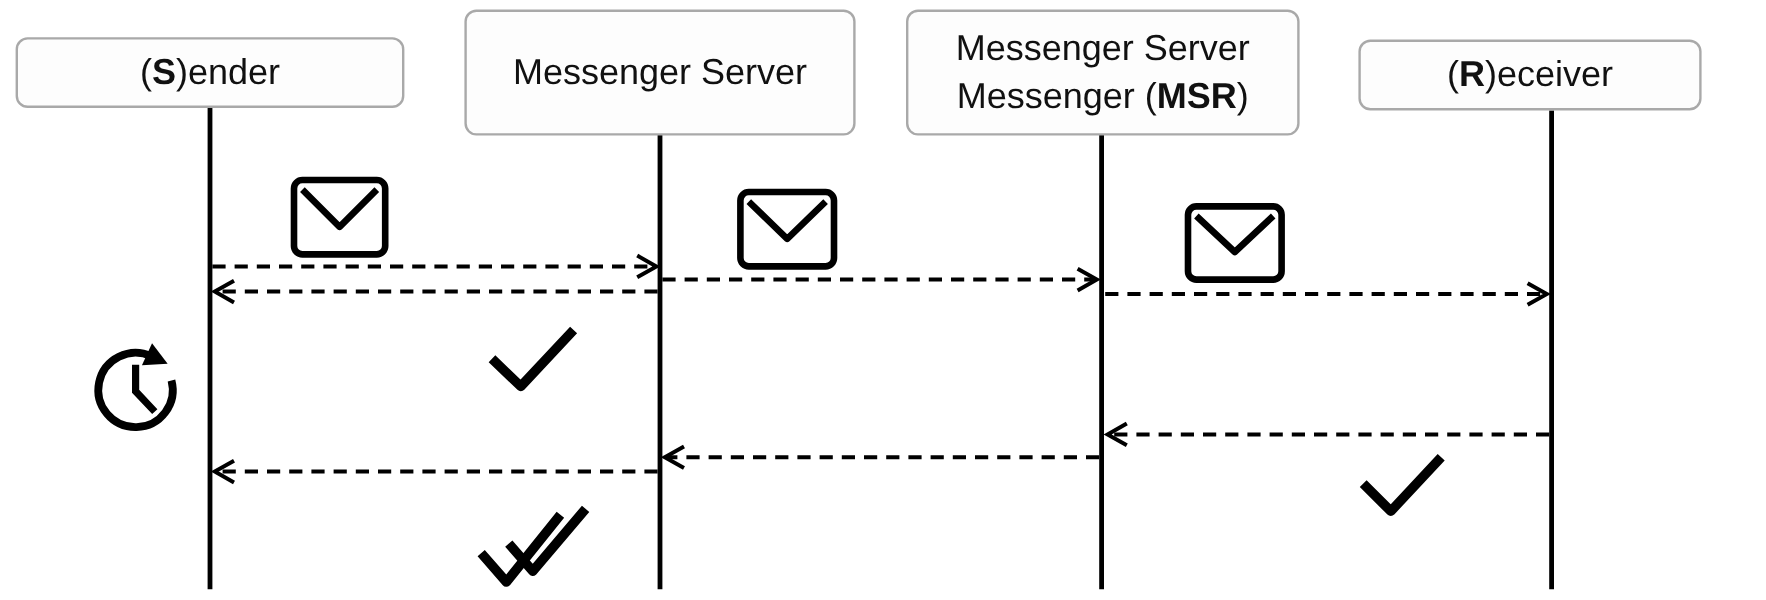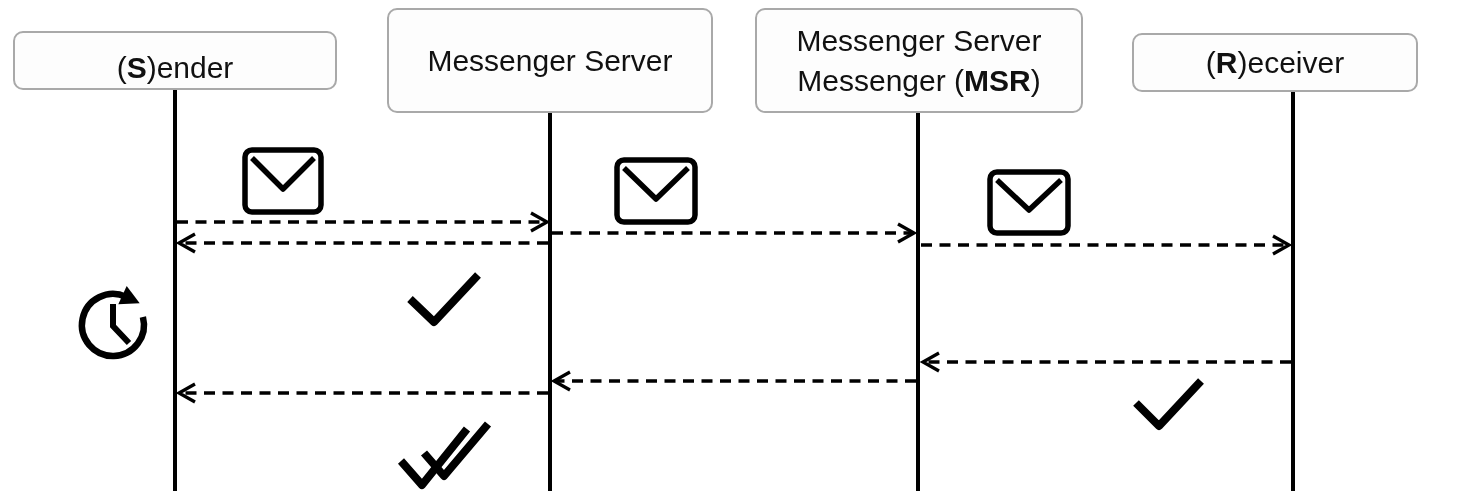--- a/index.html
+++ b/index.html
@@ -21,21 +21,21 @@
   .clock-hands{fill:none;stroke:#000;stroke-width:6;}
   .clock-head{fill:#000;stroke:none;}
   .actor{
     position:absolute;box-sizing:border-box;
     border:2.5px solid #a9a9a9;border-radius:10px;
     background:#fdfdfd;color:#111;
     display:flex;flex-direction:column;align-items:center;justify-content:center;
     font-size:30px;line-height:1.33;text-align:center;white-space:nowrap;
   }
   .actor b{font-weight:bold;}
-  .actor-sender  {left:13px;  top:31px; width:324px; height:59px;justify-content:flex-end;}
+  .actor-sender  {left:13px;  top:31px; width:324px; height:59px;}
   .actor-mss     {left:387px; top:8px;  width:326px; height:105px;}
   .actor-msr     {left:755px; top:8px;  width:328px; height:105px;}
   .actor-receiver{left:1132px;top:33px; width:286px; height:59px;}
 </style>
 </head>
 <body>
 
 <div class="stage">
 
   <svg width="1472" height="500" viewBox="0 0 1472 500">

